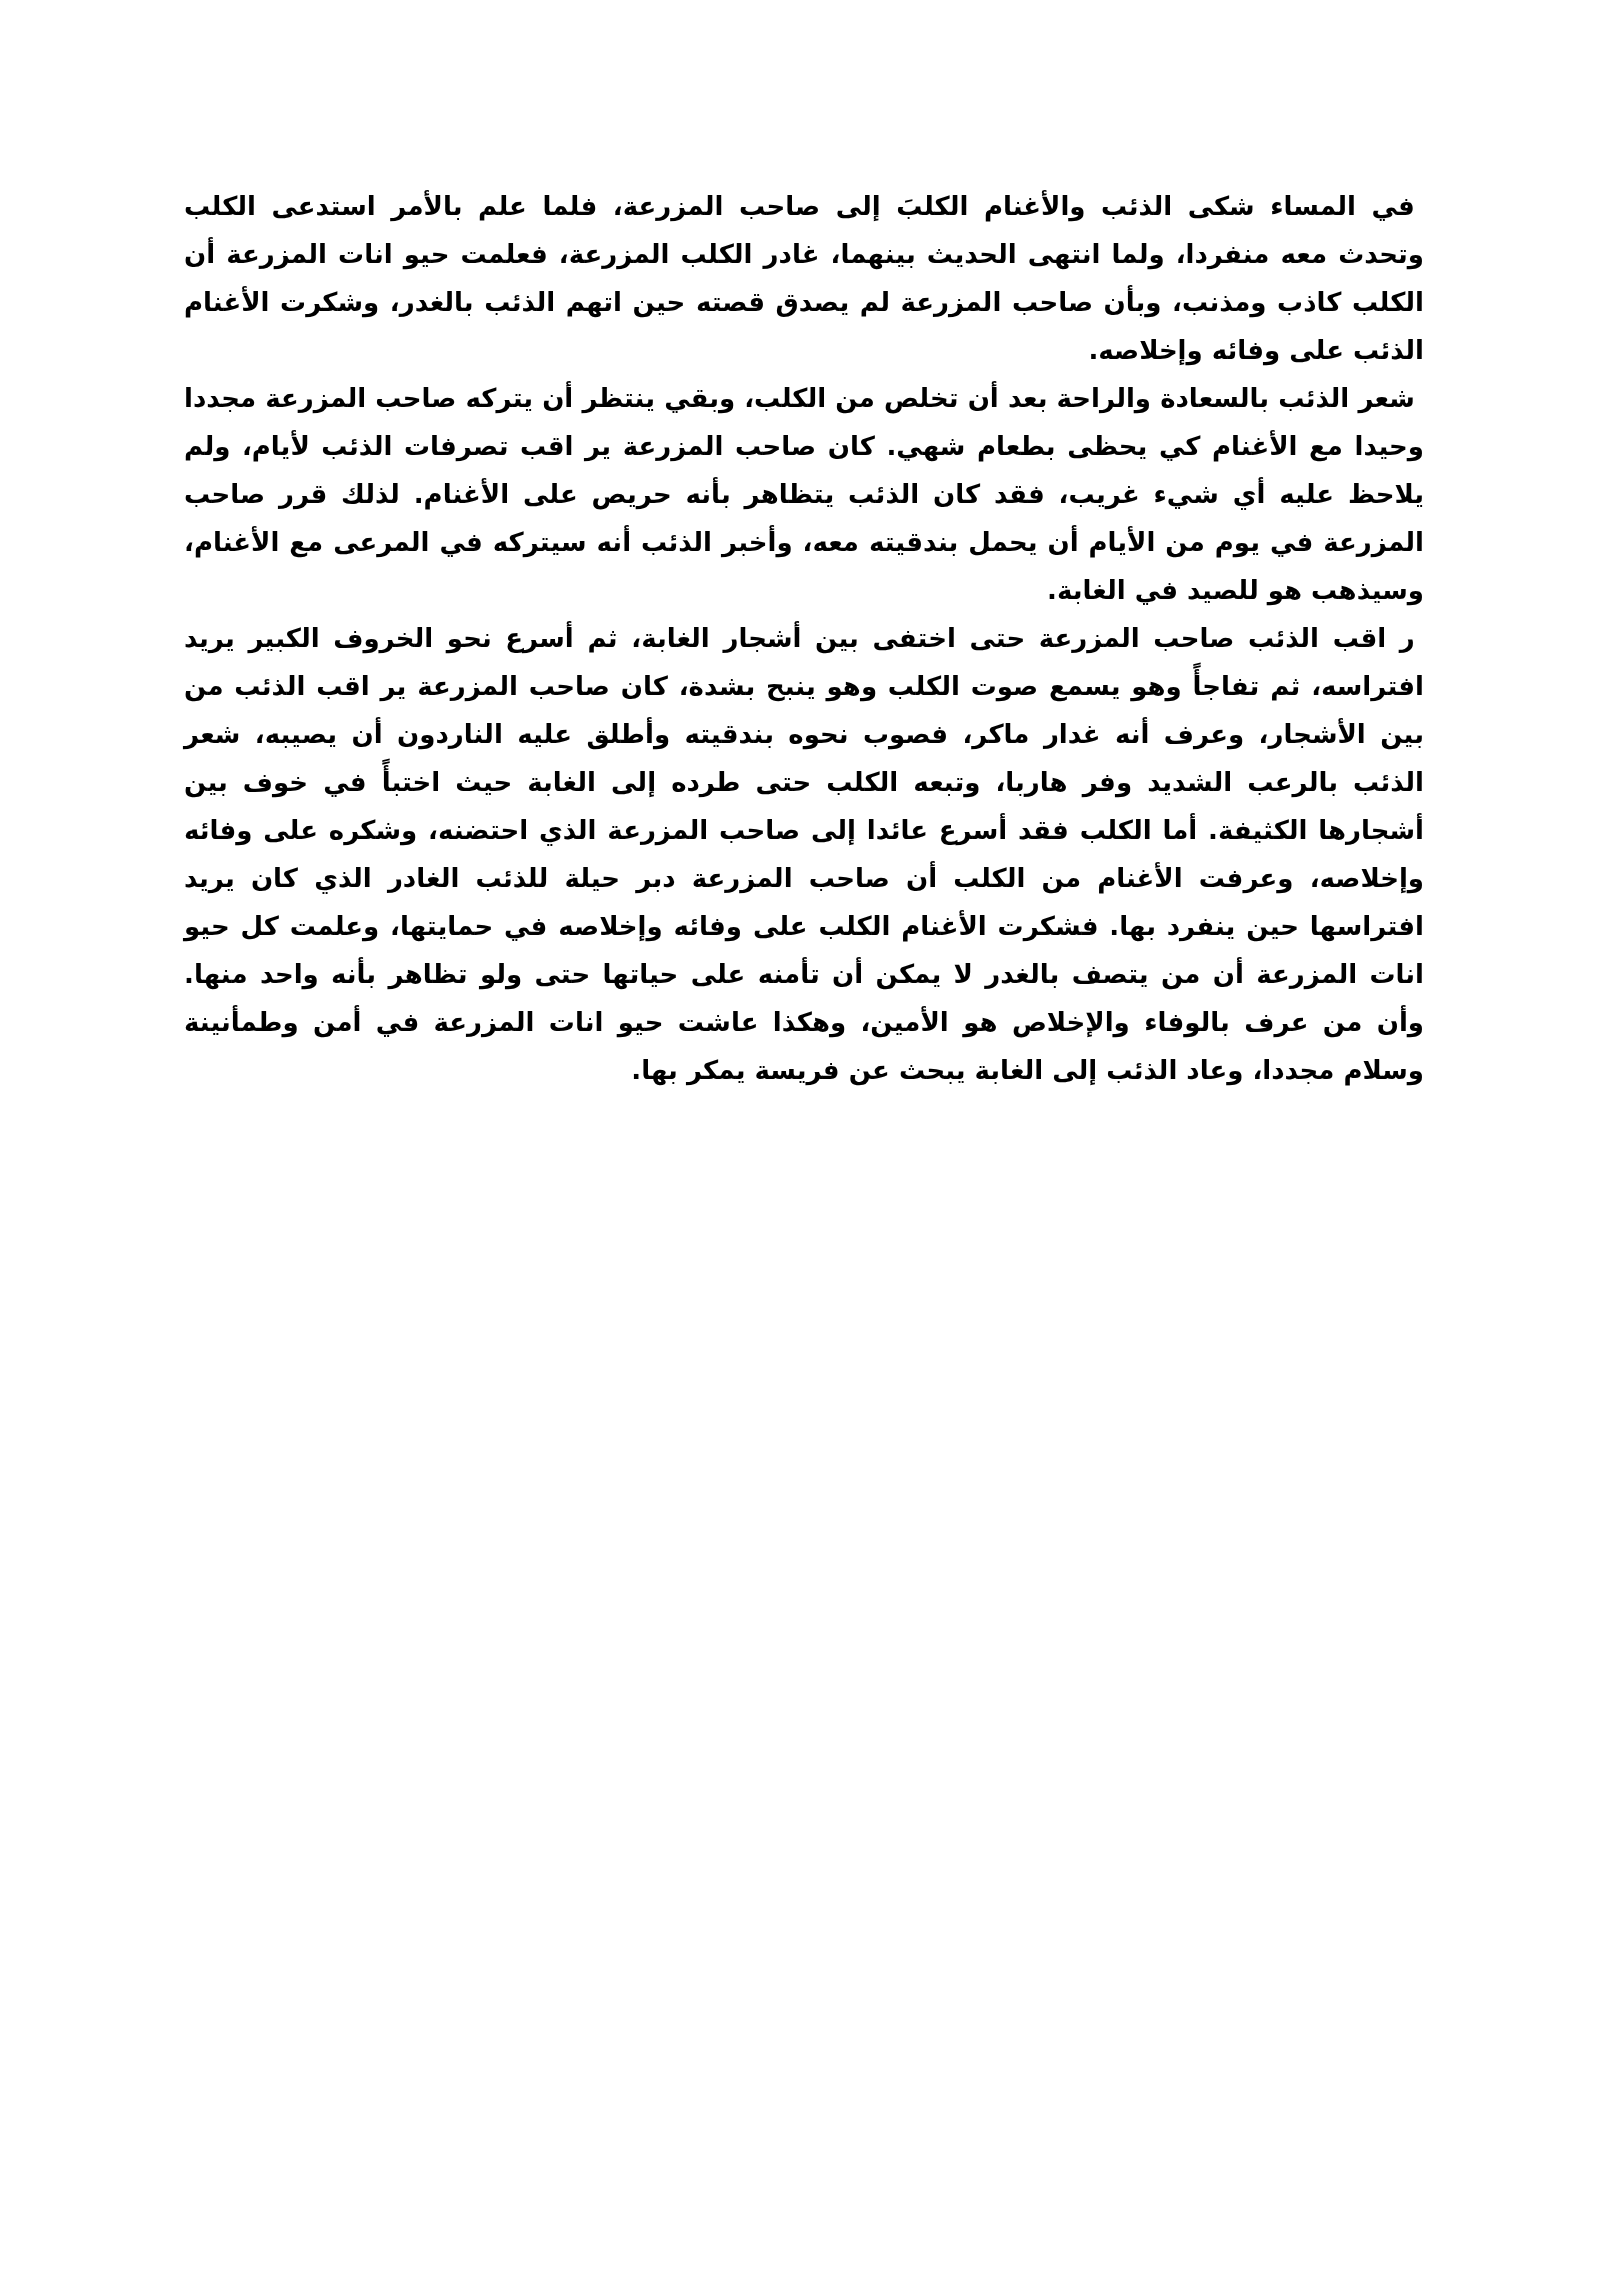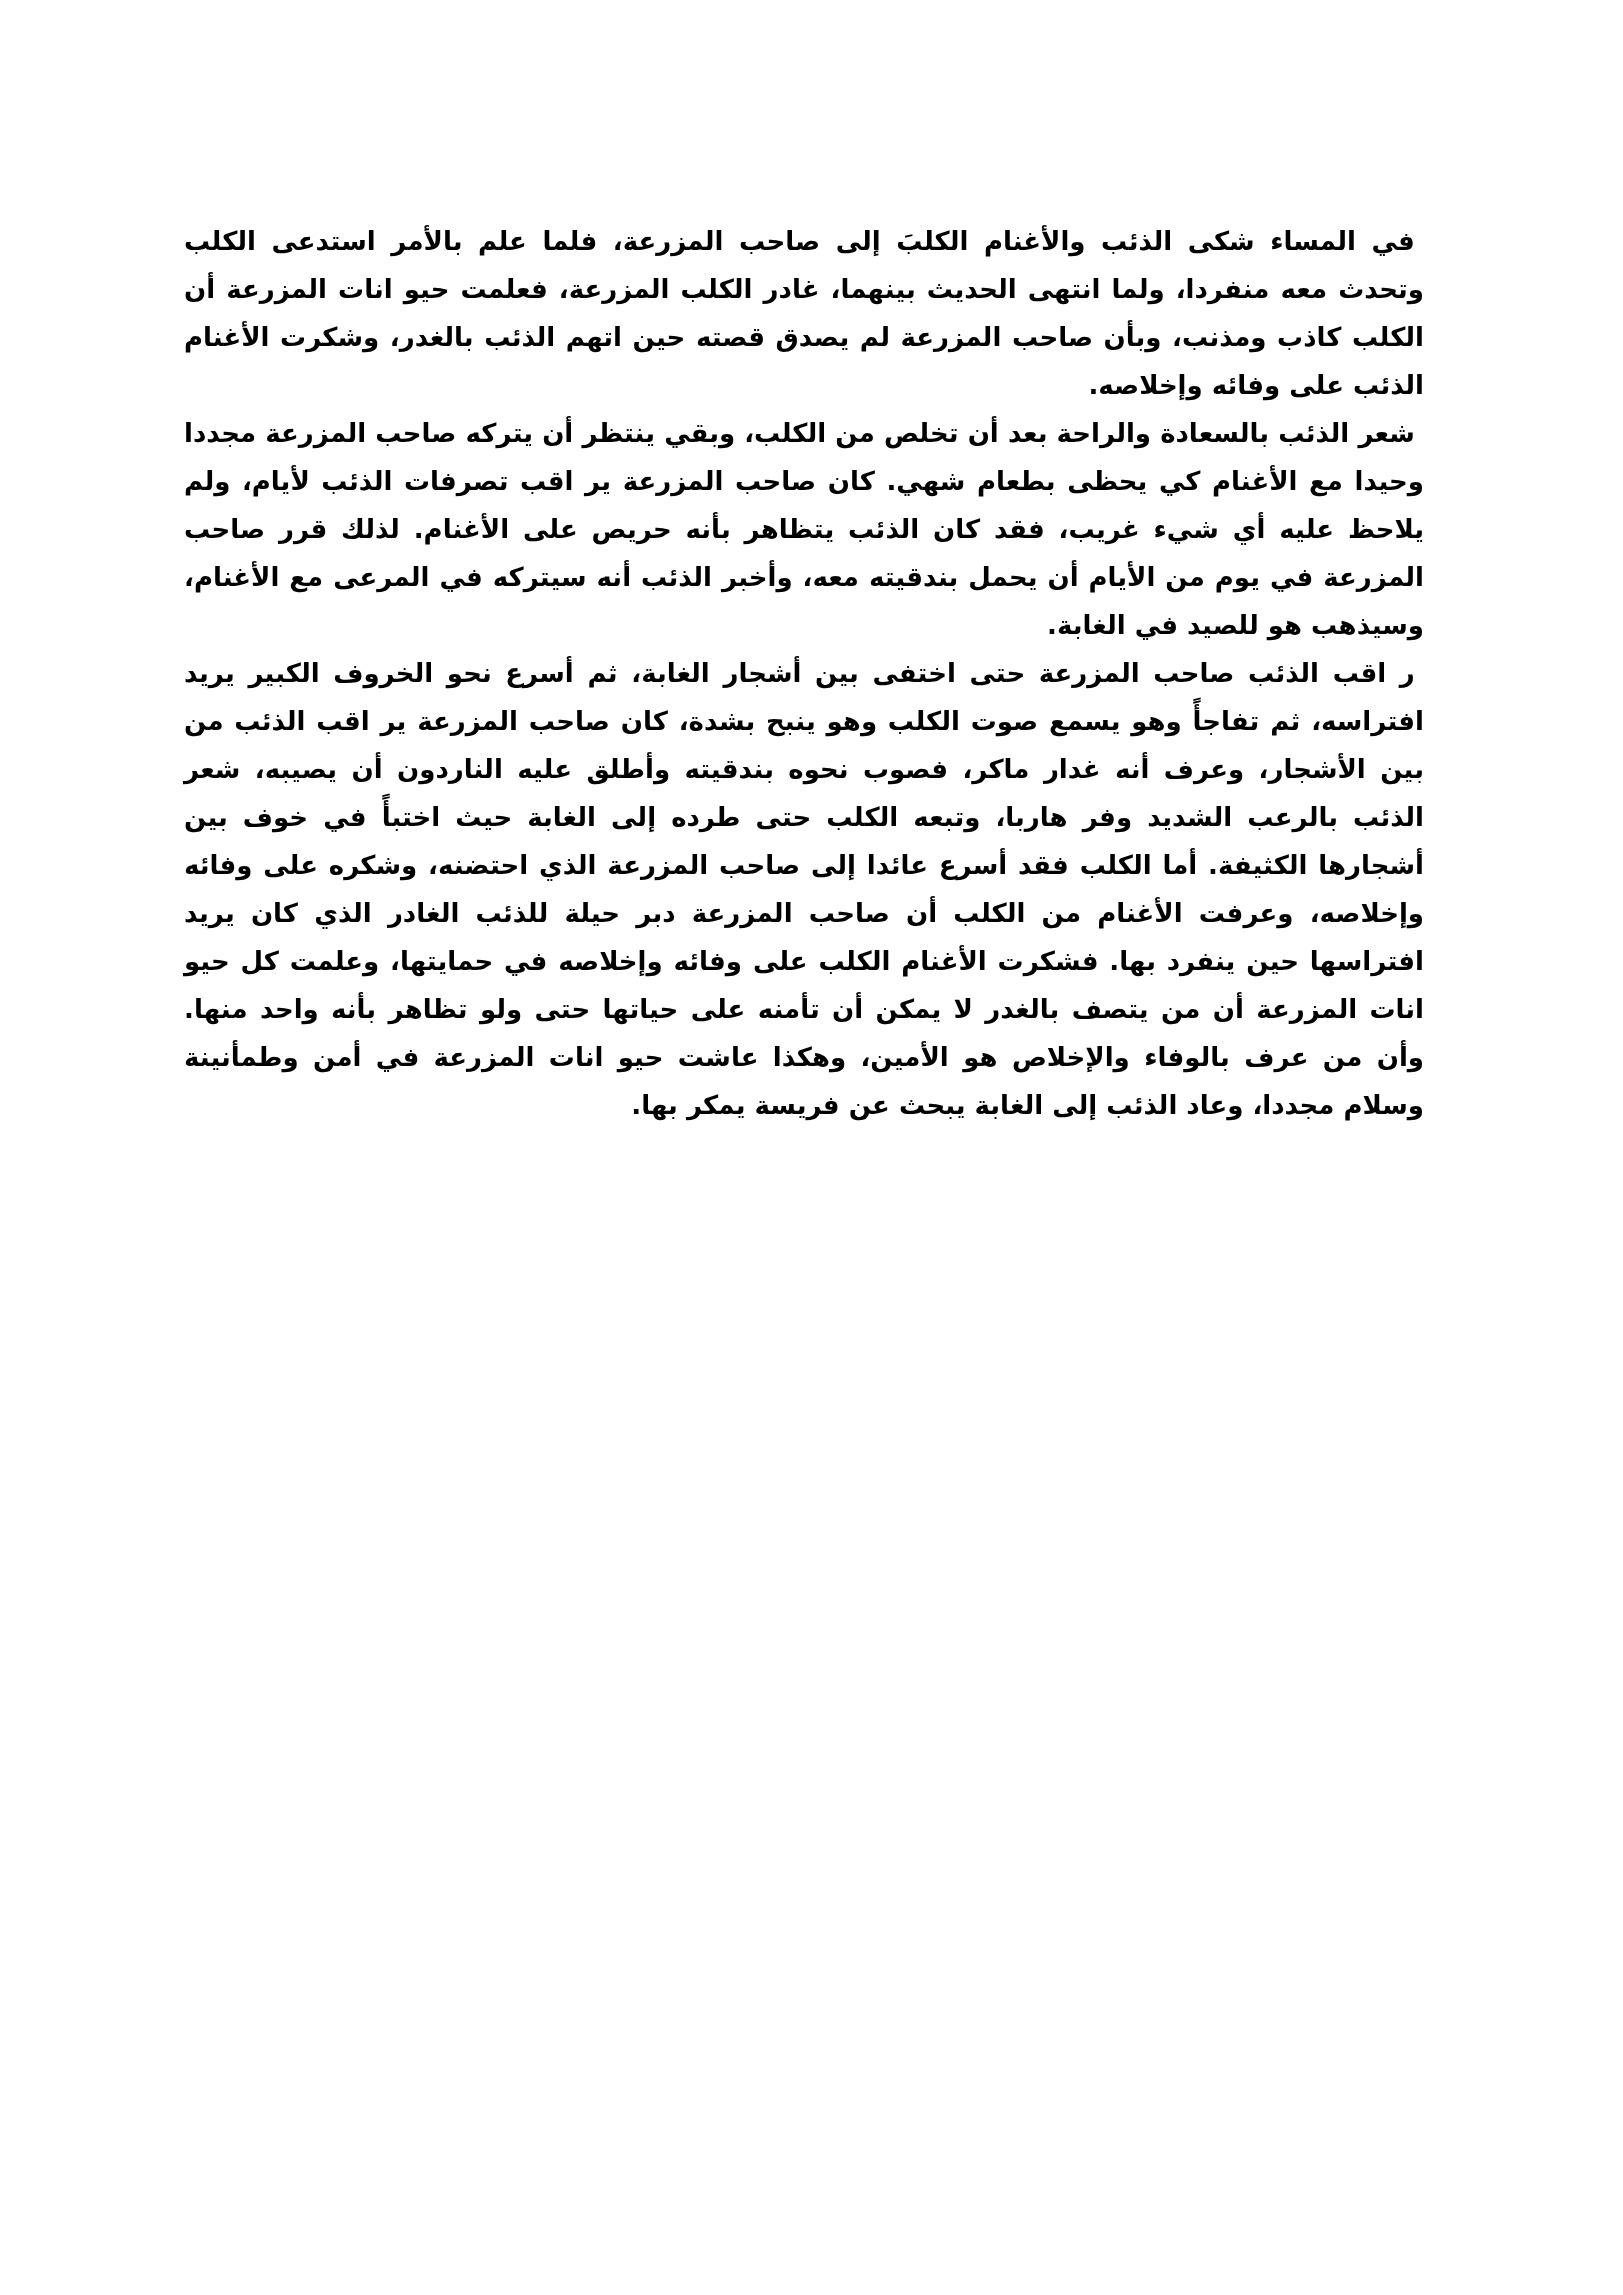--- a/index.html
+++ b/index.html
@@ -6,21 +6,20 @@
     margin: 0;
     padding: 0;
     background: #ffffff;
   }
   .page {
     position: relative;
     width: 1623px;
     height: 1825px;
     background: #ffffff;
     overflow: hidden;
-    margin-top: 35px;
   }
   .story {
     position: absolute;
     top: 182px;
     right: 199px;
     left: 184px;
     direction: rtl;
     unicode-bidi: embed;
     font-family: "DejaVu Sans", sans-serif;
     font-weight: 700;

